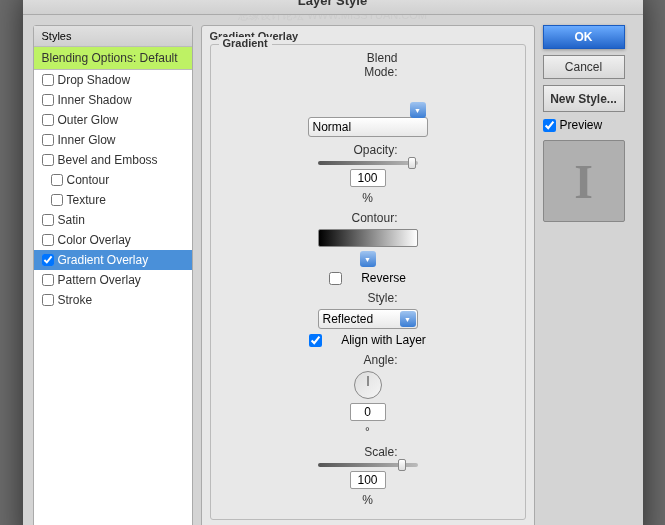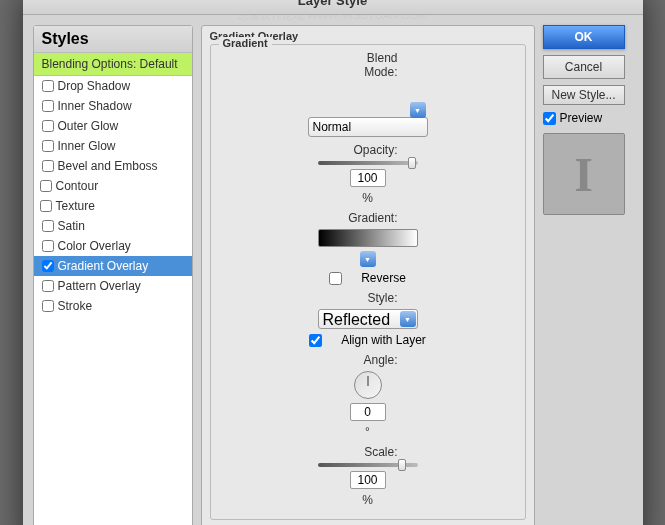--- a/index.html
+++ b/index.html
@@ -50,39 +50,39 @@
     .left-panel {
       width: 160px;
       flex-shrink: 0;
       background: #fff;
       border: 1px solid #aaa;
       border-radius: 3px;
     }
     .left-panel-header {
       background: linear-gradient(to bottom, #e0e0e0, #d0d0d0);
       padding: 4px 8px;
-      font-size: 16px;
-      font-weight: bold;
+      font-size: 11px;
+      font-weight: normal;
       border-bottom: 1px solid #bbb;
     }
     .left-panel-item {
       padding: 3px 8px;
       font-size: 12px;
       color: #333;
       cursor: pointer;
       display: flex;
       align-items: center;
       gap: 4px;
     }
     .left-panel-item.active {
       background: #4a90d9;
       color: #fff;
     }
     .left-panel-item.sub {
-      padding-left: 6px;
+      padding-left: 17px;
     }
     .left-panel-item input[type=checkbox] {
       width: 12px;
       height: 12px;
       margin: 0;
     }
     .blending-options {
       padding: 4px 8px;
       font-size: 12px;
       background: #bef264;
@@ -228,21 +228,21 @@
       align-items: center;
       gap: 19px;
       font-size: 12px;
     }
     .style-select {
       width: 100px;
       height: 20px;
       border: 1px solid #999;
       border-radius: 3px;
       background: linear-gradient(to bottom, #fff, #e8e8e8);
-      font-size: 16px;
+      font-size: 12px;
       padding: 0 4px;
     }
     .angle-widget {
       width: 28px;
       height: 28px;
       border-radius: 50%;
       border: 1px solid #888;
       background: linear-gradient(135deg, #ddd, #f5f5f5);
       position: relative;
       display: flex;
@@ -306,22 +306,23 @@
       box-shadow: 0 1px 3px rgba(0,0,0,0.3);
     }
     .btn-cancel {
       background: linear-gradient(to bottom, #f0f0f0, #d8d8d8);
       color: #333;
     }
     .btn-new-style {
       background: linear-gradient(to bottom, #f0f0f0, #d8d8d8);
       color: #333;
       width: 82px;
-      height: 20px;
+      height: 27px;
       white-space: nowrap;
+      font-weight: bold;
     }
     .preview-label {
       display: flex;
       align-items: center;
       gap: 4px;
       font-size: 12px;
     }
     .preview-box {
       width: 82px;
       height: 82px;
@@ -433,21 +434,21 @@
         <div class="form-row">
           <span class="form-label">Opacity:</span>
           <div class="opacity-slider">
             <div class="opacity-thumb"></div>
           </div>
           <input class="number-input" type="text" value="100" style="">
           <span class="percent-label">%</span>
         </div>
 
         <div class="form-row">
-          <span class="form-label">Gradient:</span>
+          <span class="form-label">Contour:</span>
           <div class="gradient-swatch"></div>
           <div class="gradient-arrow"></div>
           <label class="checkbox-label">
             <input type="checkbox" style="">
             <span>Reverse</span>
           </label>
         </div>
 
         <div class="form-row">
           <span class="form-label">Style:</span>

